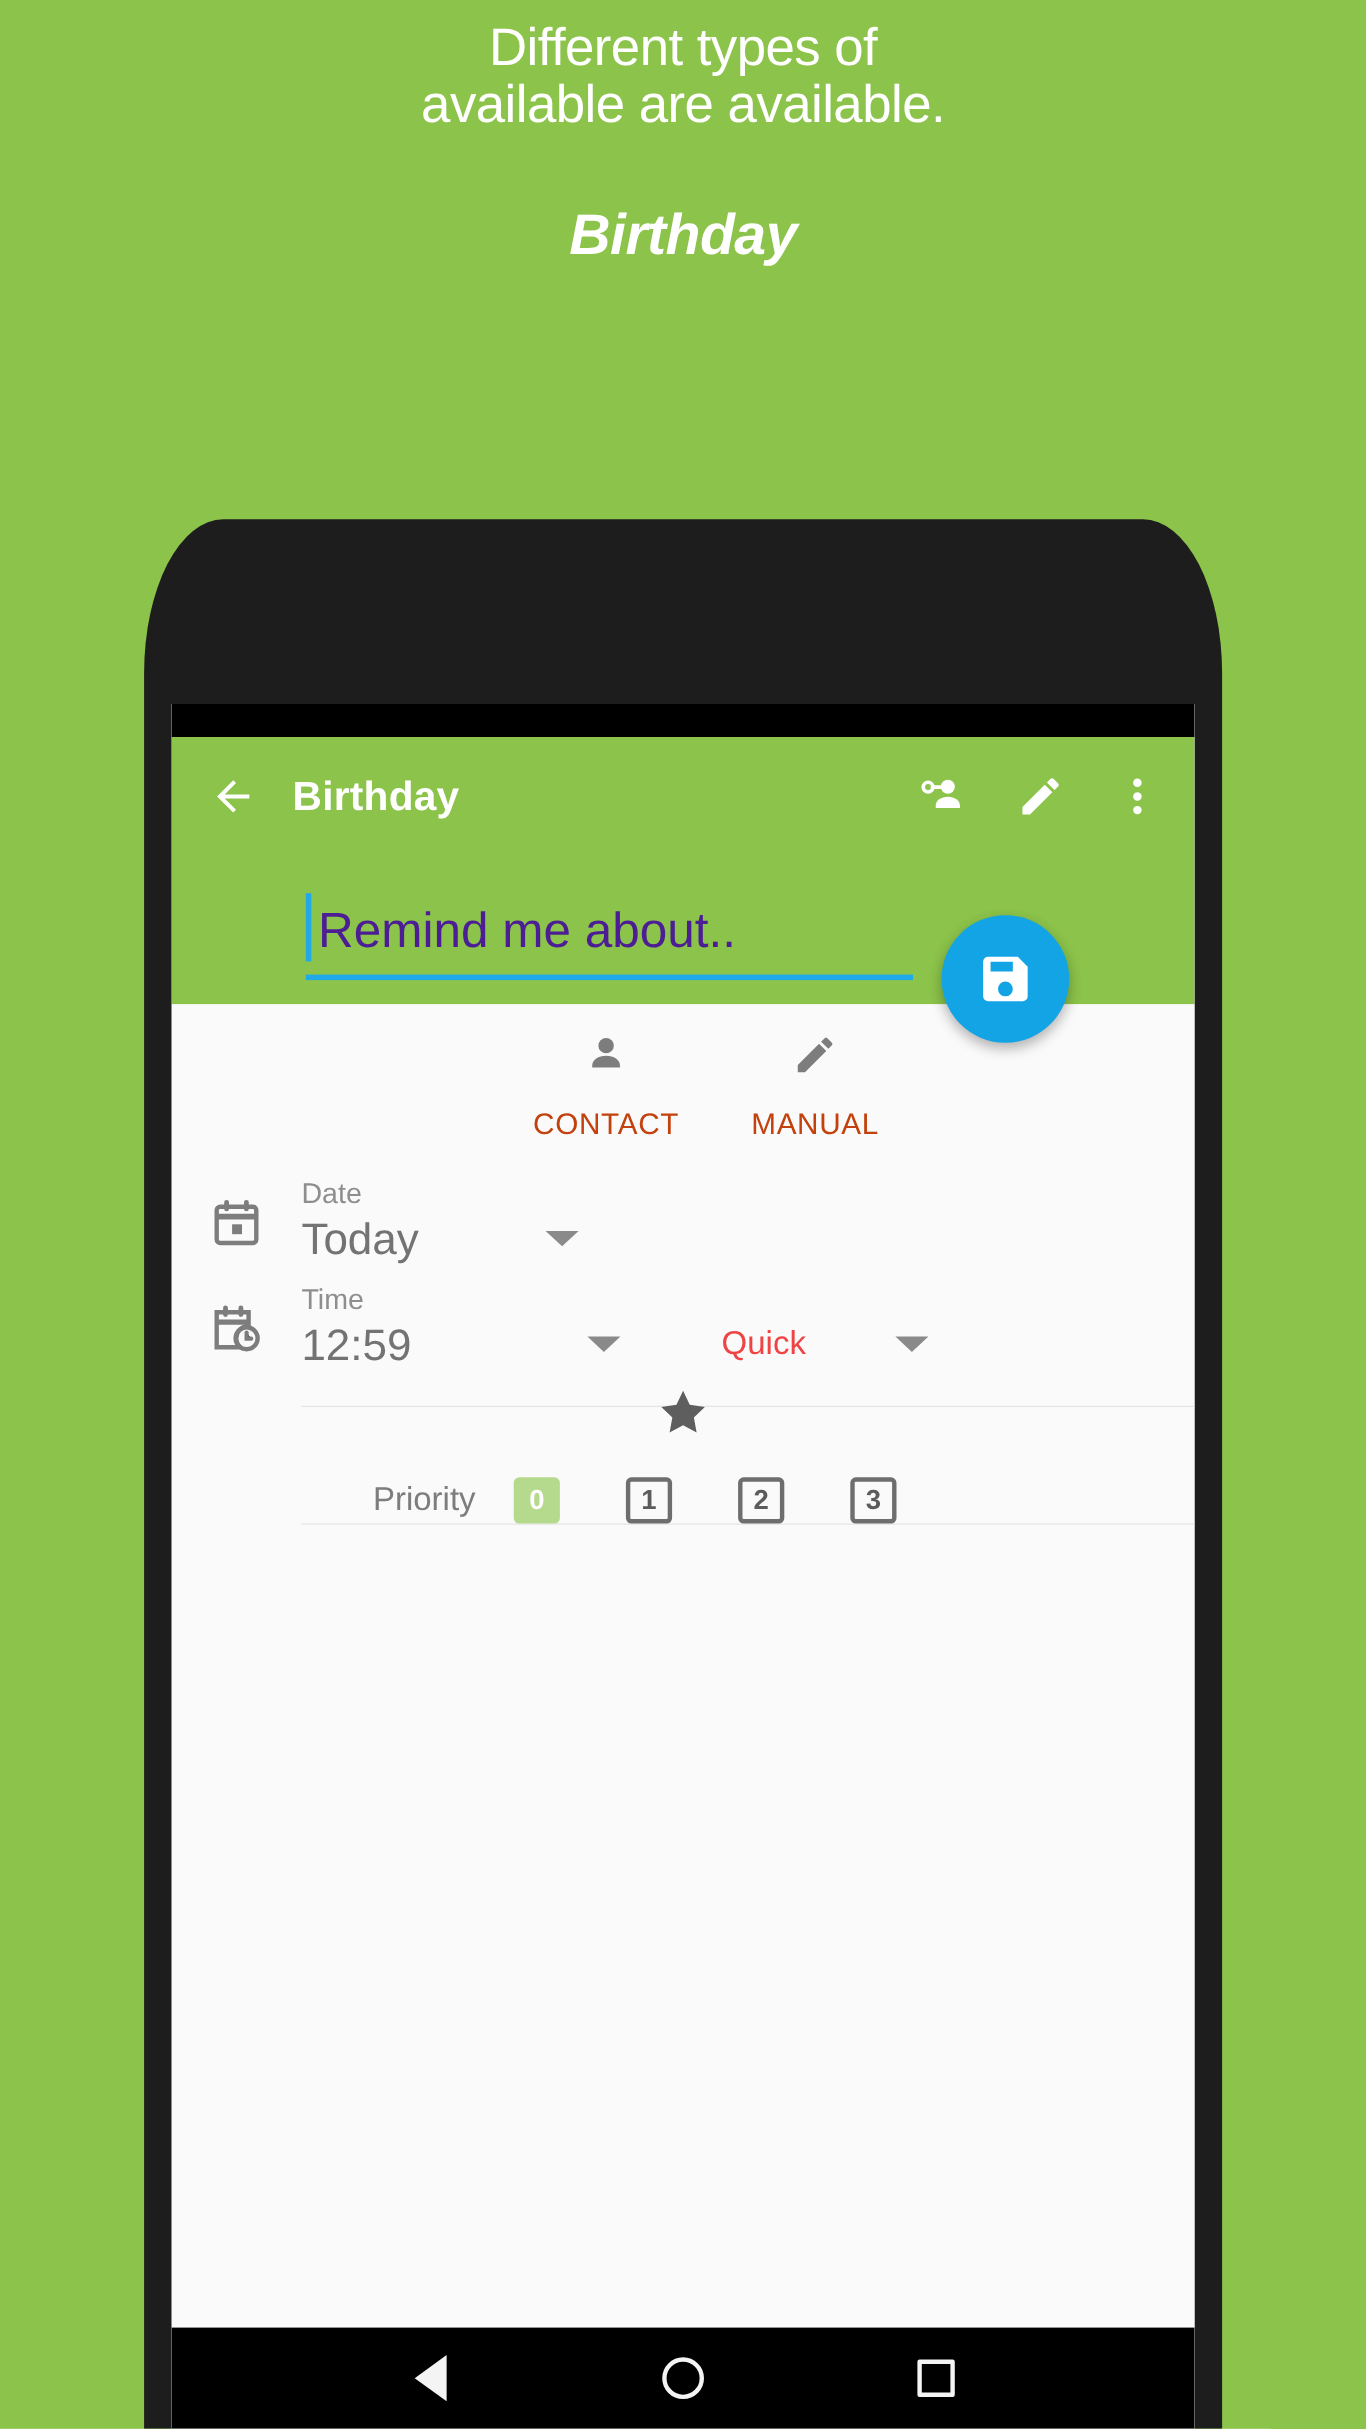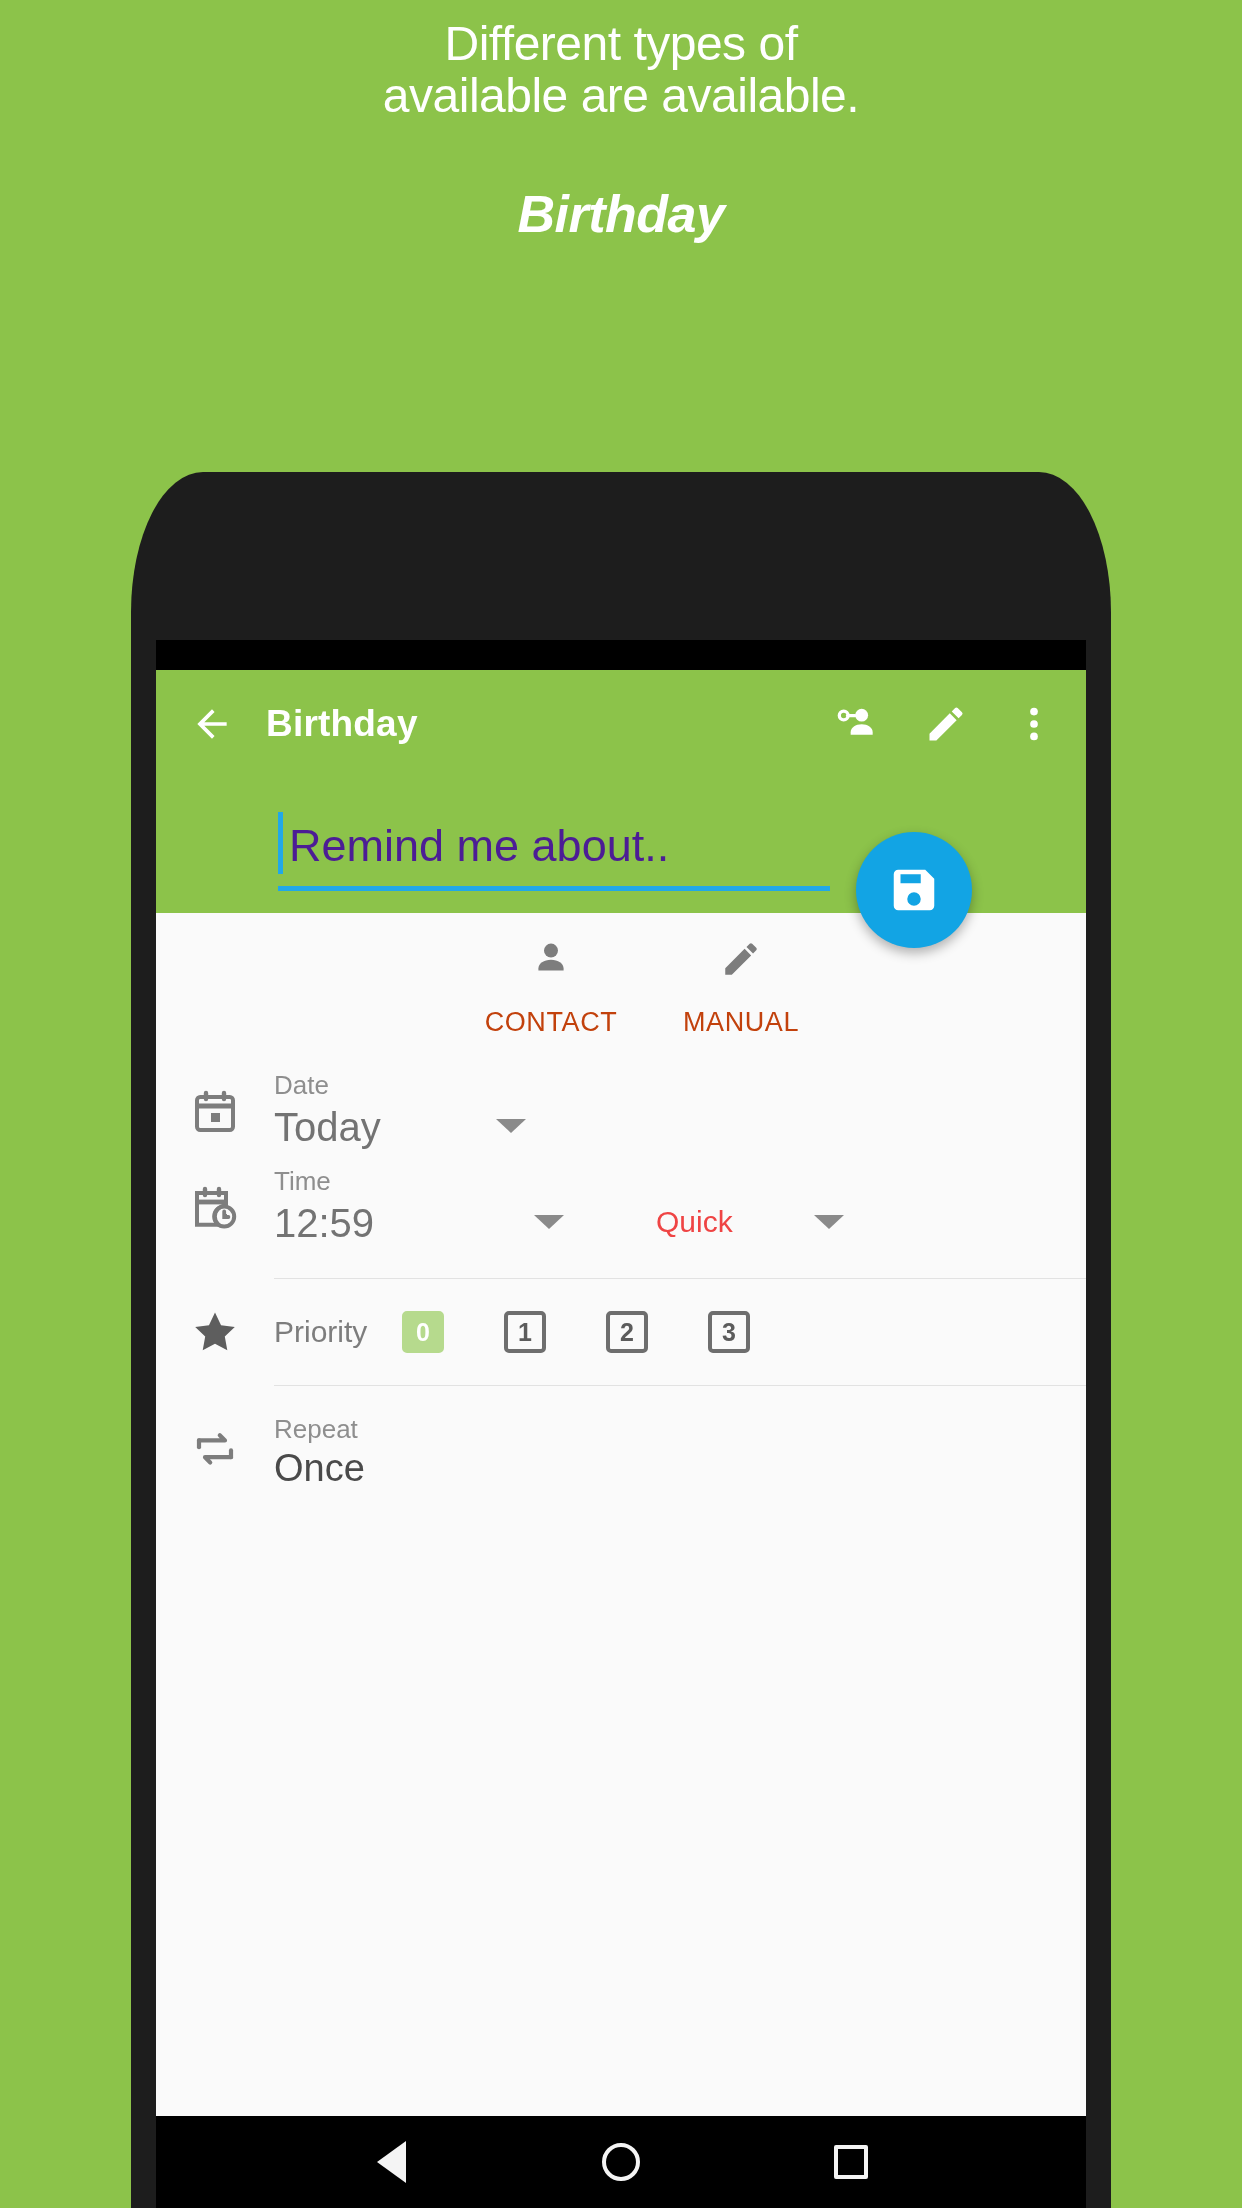--- a/index.html
+++ b/index.html
@@ -229,21 +229,21 @@
   #time-left { width: 290px; justify-content: space-between; }
   #time-right { margin-left: 92px; width: 188px; justify-content: space-between; }
   .quick-label { font-size: 30px; color: #ef4444; font-weight: 300; }
 
   .divider {
     height: 1px;
     background: #e2e2e2;
     margin-left: 118px;
   }
 
-  #priority-row { height: 106px; align-items: center; }
+  #priority-row { height: 106px; align-items: center; flex-direction: column; }
   #priority-row .row-icon { padding-top: 0; align-items: center; }
   .priority-inner {
     display: flex;
     align-items: center;
     width: 100%;
   }
   .priority-label {
     font-size: 30px;
     color: #7d7d7d;
     font-weight: 300;
@@ -450,34 +450,20 @@
             <span class="prio-box selected">0</span>
             <span class="prio-box">1</span>
             <span class="prio-box">2</span>
             <span class="prio-box">3</span>
           </div>
         </div>
       </div>
 
       <div class="divider"></div>
 
-      <div class="row" id="repeat-row">
-        <div class="row-icon">
-          <svg width="48" height="48" viewBox="0 0 24 24">
-            <path d="M4 7.2h13l-2.6-2.6" fill="none" stroke="#7d7d7d" stroke-width="2.1" stroke-linecap="round" stroke-linejoin="round"></path>
-            <path d="M4 7.2v3.4" fill="none" stroke="#7d7d7d" stroke-width="2.1" stroke-linecap="round"></path>
-            <path d="M20 15.6H7l2.6 2.6" fill="none" stroke="#7d7d7d" stroke-width="2.1" stroke-linecap="round" stroke-linejoin="round"></path>
-            <path d="M20 15.6v-3.4" fill="none" stroke="#7d7d7d" stroke-width="2.1" stroke-linecap="round"></path>
-          </svg>
-        </div>
-        <div class="row-body">
-          <div class="field-label">Repeat</div>
-          <div class="field-value">Once</div>
-        </div>
-      </div>
 
     </div>
 
     <div class="navbar">
       <div class="nav-btn">
         <div class="nav-tri"></div>
       </div>
       <div class="nav-btn">
         <div class="nav-circle"></div>
       </div>

